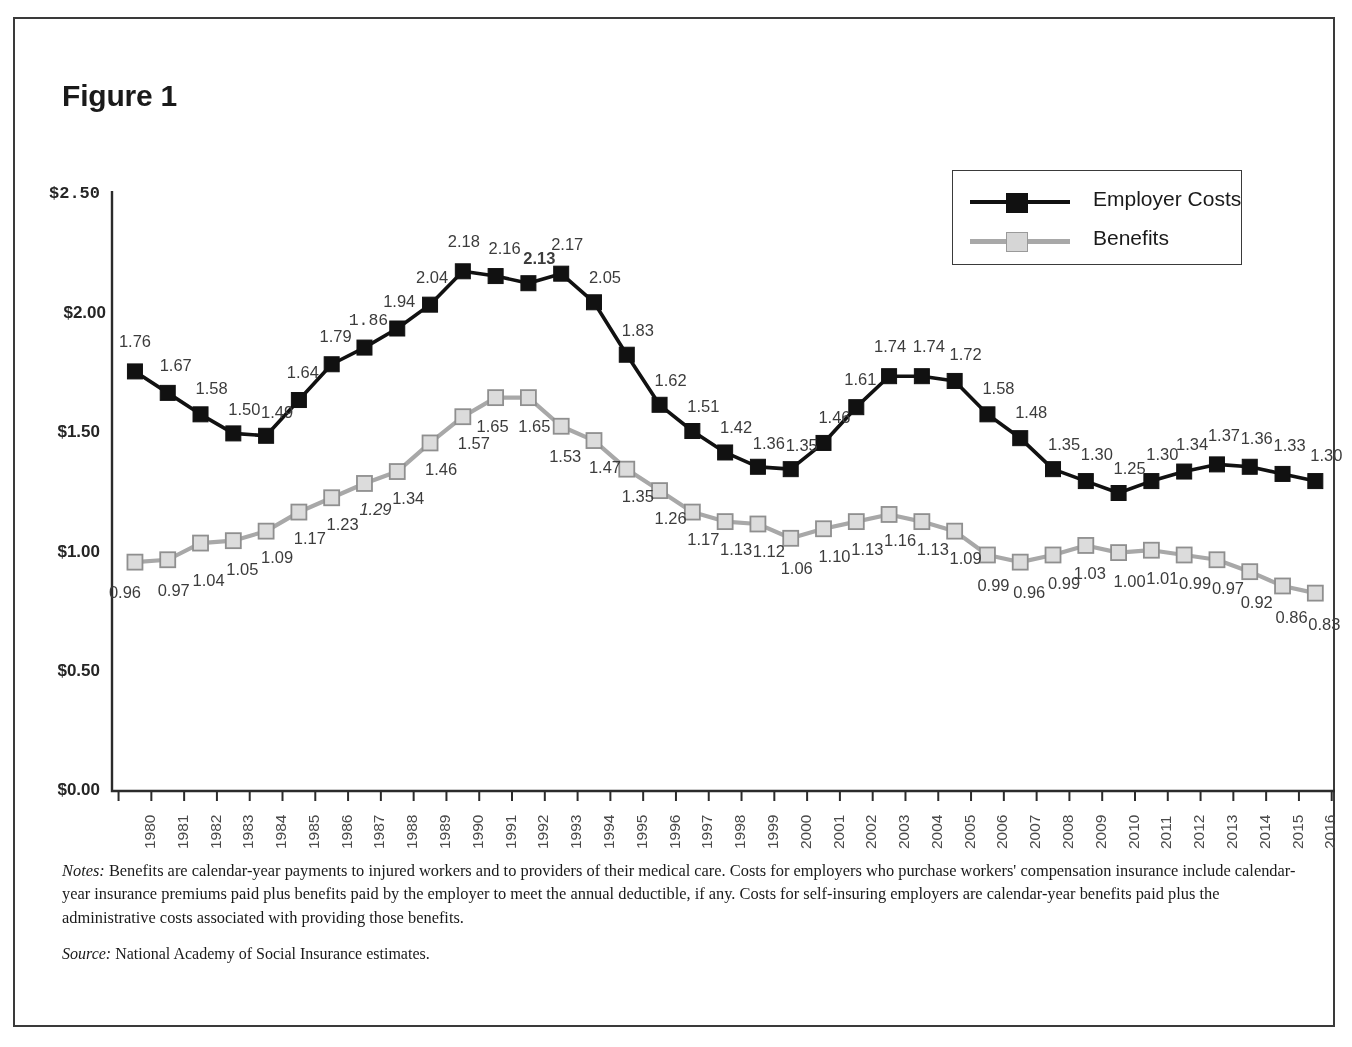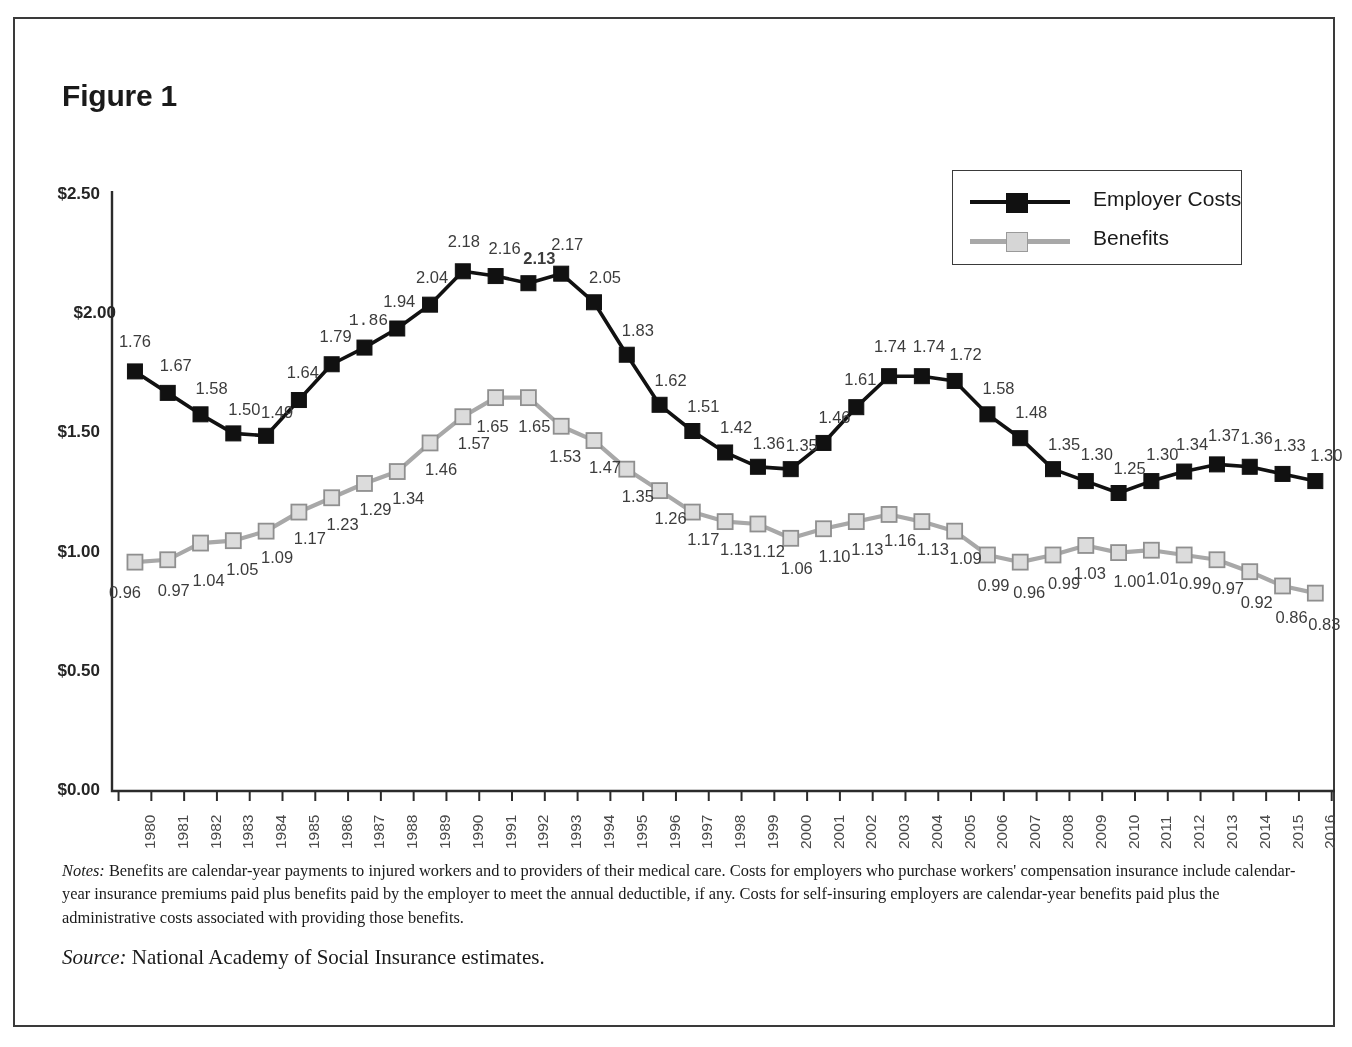--- a/index.html
+++ b/index.html
@@ -64,21 +64,21 @@
   
   #notes{
     position:absolute;left:47px;top:840px;width:1240px;
     font-family:"Liberation Serif",serif;
     font-size:16.4px;color:#1a1a1a;line-height:1.42;
   }
   #notes .lead{font-style:italic;}
   #source{
     position:absolute;left:47px;top:926px;width:1240px;
     font-family:"Liberation Serif",serif;
-    font-size:21px;color:#1a1a1a;
+    font-size:16px;color:#1a1a1a;
   }
 </style>
 </head>
 <body>
 
 <div id="figure-frame">
 
   <div id="fig-title">Figure 1</div>
 
   <div id="plot">
@@ -197,22 +197,22 @@
           <rect x="1096.097855227882" y="526.1" width="15" height="15" fill="#dcdcdc" stroke="#8f8f8f" stroke-width="1.8"></rect>
           <rect x="1128.8860589812334" y="523.716" width="15" height="15" fill="#dcdcdc" stroke="#8f8f8f" stroke-width="1.8"></rect>
           <rect x="1161.6742627345845" y="528.4839999999999" width="15" height="15" fill="#dcdcdc" stroke="#8f8f8f" stroke-width="1.8"></rect>
           <rect x="1194.4624664879357" y="533.252" width="15" height="15" fill="#dcdcdc" stroke="#8f8f8f" stroke-width="1.8"></rect>
           <rect x="1227.250670241287" y="545.172" width="15" height="15" fill="#dcdcdc" stroke="#8f8f8f" stroke-width="1.8"></rect>
           <rect x="1260.0388739946382" y="559.476" width="15" height="15" fill="#dcdcdc" stroke="#8f8f8f" stroke-width="1.8"></rect>
           <rect x="1292.8270777479895" y="566.628" width="15" height="15" fill="#dcdcdc" stroke="#8f8f8f" stroke-width="1.8"></rect>
         </g>
     </svg>
     <div id="ylabels-layer">
-        <div class="ylabel" style="left: 0px; width: 85px; top: 165px;">$2.50</div>
-        <div class="ylabel" style="left: 16px; width: 85px; top: 284.2px;">$2.00</div>
+        <div class="ylabel" style="left: 0px; width: 85px; top: 165px; font-family: Liberation Mono, monospace;">$2.50</div>
+        <div class="ylabel" style="left: 6px; width: 85px; top: 284.2px;">$2.00</div>
         <div class="ylabel" style="left: 0px; width: 85px; top: 403.4px;">$1.50</div>
         <div class="ylabel" style="left: 0px; width: 85px; top: 522.6px;">$1.00</div>
         <div class="ylabel" style="left: 0px; width: 85px; top: 641.8px;">$0.50</div>
         <div class="ylabel" style="left: 0px; width: 85px; top: 761px;">$0.00</div>
       </div>
     <div id="xlabels-layer">
         <div class="xlabel" style="left: 125.952px; top: 830px;">1980</div>
         <div class="xlabel" style="left: 158.74px; top: 830px;">1981</div>
         <div class="xlabel" style="left: 191.528px; top: 830px;">1982</div>
         <div class="xlabel" style="left: 224.316px; top: 830px;">1983</div>
@@ -288,21 +288,21 @@
         <div class="dlabel" style="left: 1221.75px; top: 409.776px; width: 40px; text-align: center;">1.36</div>
         <div class="dlabel" style="left: 1254.54px; top: 416.928px; width: 40px; text-align: center;">1.33</div>
         <div class="dlabel" style="left: 1291.33px; top: 427.08px; width: 40px; text-align: center;">1.30</div>
         <div class="dlabel" style="left: 89.9517px; top: 564.136px; width: 40px; text-align: center;">0.96</div>
         <div class="dlabel" style="left: 138.74px; top: 561.752px; width: 40px; text-align: center;">0.97</div>
         <div class="dlabel" style="left: 173.528px; top: 552px; width: 40px; text-align: center;">1.04</div>
         <div class="dlabel" style="left: 207.316px; top: 540.68px; width: 40px; text-align: center;">1.05</div>
         <div class="dlabel" style="left: 242.105px; top: 529.144px; width: 40px; text-align: center;">1.09</div>
         <div class="dlabel" style="left: 274.893px; top: 510.072px; width: 40px; text-align: center;">1.17</div>
         <div class="dlabel" style="left: 307.681px; top: 495.768px; width: 40px; text-align: center;">1.23</div>
-        <div class="dlabel" style="left: 340.469px; top: 481.464px; width: 40px; text-align: center;">1.29</div>
+        <div class="dlabel" style="left: 340.469px; top: 481.464px; width: 40px; text-align: center; font-style: italic;">1.29</div>
         <div class="dlabel" style="left: 373.257px; top: 469.544px; width: 40px; text-align: center;">1.34</div>
         <div class="dlabel" style="left: 406.046px; top: 440.936px; width: 40px; text-align: center;">1.46</div>
         <div class="dlabel" style="left: 438.834px; top: 414.712px; width: 40px; text-align: center;">1.57</div>
         <div class="dlabel" style="left: 457.622px; top: 397.64px; width: 40px; text-align: center;">1.65</div>
         <div class="dlabel" style="left: 499.41px; top: 397.64px; width: 40px; text-align: center;">1.65</div>
         <div class="dlabel" style="left: 530.198px; top: 428.248px; width: 40px; text-align: center;">1.53</div>
         <div class="dlabel" style="left: 569.987px; top: 438.552px; width: 40px; text-align: center;">1.47</div>
         <div class="dlabel" style="left: 602.775px; top: 468.16px; width: 40px; text-align: center;">1.35</div>
         <div class="dlabel" style="left: 635.563px; top: 489.616px; width: 40px; text-align: center;">1.26</div>
         <div class="dlabel" style="left: 668.351px; top: 511.072px; width: 40px; text-align: center;">1.17</div>

